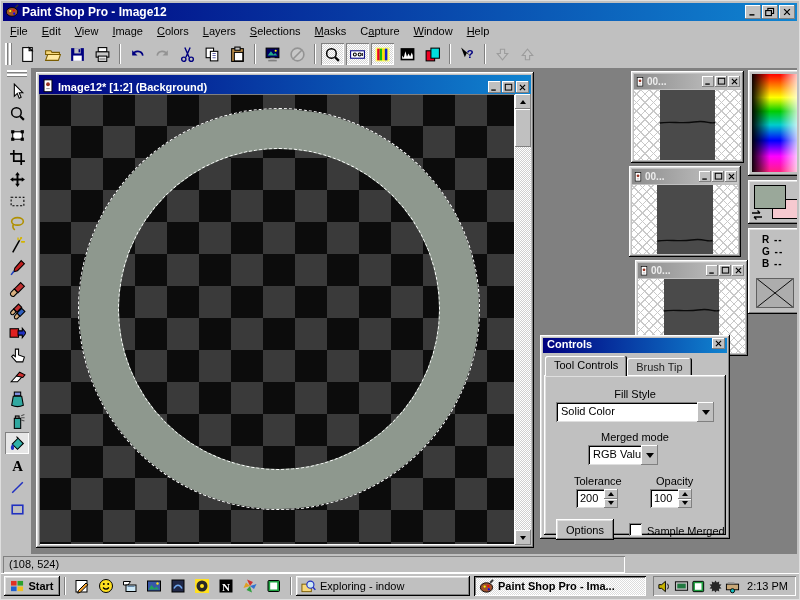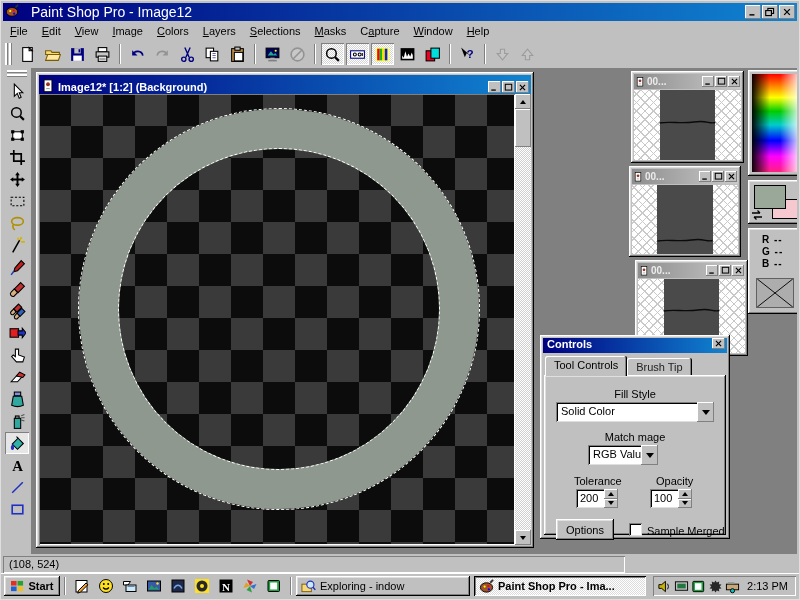--- a/index.html
+++ b/index.html
@@ -9,21 +9,21 @@
             border:1px solid #dfdfdf; }
   .raised   { box-shadow: inset -1px -1px 0 #000, inset 1px 1px 0 #fff, inset -2px -2px 0 #808080, inset 2px 2px 0 #dfdfdf; }
   .raised-thin { box-shadow: inset -1px -1px 0 #808080, inset 1px 1px 0 #fff; }
   .sunken-thin { box-shadow: inset 1px 1px 0 #808080, inset -1px -1px 0 #fff; }
   .field { background:#fff; box-shadow: inset 1px 1px 0 #808080, inset -1px -1px 0 #dfdfdf, inset 2px 2px 0 #000; }
   .dither { background-image: repeating-conic-gradient(#fff 0% 25%, #cfcfcf 0% 50%); background-size:2px 2px; }
 
   
   #titlebar { position:absolute; left:2px; top:2px; right:2px; height:18px;
     background:linear-gradient(90deg,#000080,#1084d0); display:flex; align-items:center; padding:0 2px; }
-  #titlebar .title { color:#fff; font-weight:normal; font-size:14px; margin-left:12px; flex:1;
+  #titlebar .title { color:#fff; font-weight:bold; font-size:12px; margin-left:3px; flex:1;
     white-space:nowrap; overflow:hidden; }
   .win-btn { width:16px; height:14px; background:#c0c0c0; display:flex; align-items:center; justify-content:center; margin-left:1px; }
   .win-btn svg { width:10px; height:10px; }
   .win-btn-sm { width:13px; height:12px; }
   .win-btn-sm svg { width:9px; height:9px; }
 
   
   #menubar { position:absolute; left:2px; top:21px; right:2px; height:18px; display:flex; align-items:center; }
   .menu-item { padding:2px 7px; white-space:nowrap; }
   .menu-item u { text-decoration:underline; }
@@ -627,21 +627,21 @@
           <span class="tab inactive">Brush Tip</span>
         </div>
         <div class="tab-content">
           <span class="ctl-label" style="left:0;right:0;top:13px;text-align:center">Fill Style</span>
           <div class="dropdown field" style="left:12px;top:27px;width:158px">
             <span class="dd-text">Solid Color</span>
             <span class="dd-arrow raised-thin">
                 <span class="tri-down"></span>
               </span>
           </div>
-          <span class="ctl-label" style="left:0;right:0;top:56px;text-align:center">Match mage</span>
+          <span class="ctl-label" style="left:0;right:0;top:56px;text-align:center">Merged mode</span>
           <div class="dropdown field" style="left:44px;top:70px;width:70px">
             <span class="dd-text">RGB Value</span>
             <span class="dd-arrow raised-thin">
                 <span class="tri-down"></span>
               </span>
           </div>
           <span class="ctl-label" style="left:30px;top:100px">Tolerance</span>
           <span class="ctl-label" style="left:112px;top:100px">Opacity</span>
           <div class="spinner field" style="left:32px;top:114px">
             <span class="spin-text">200</span>

